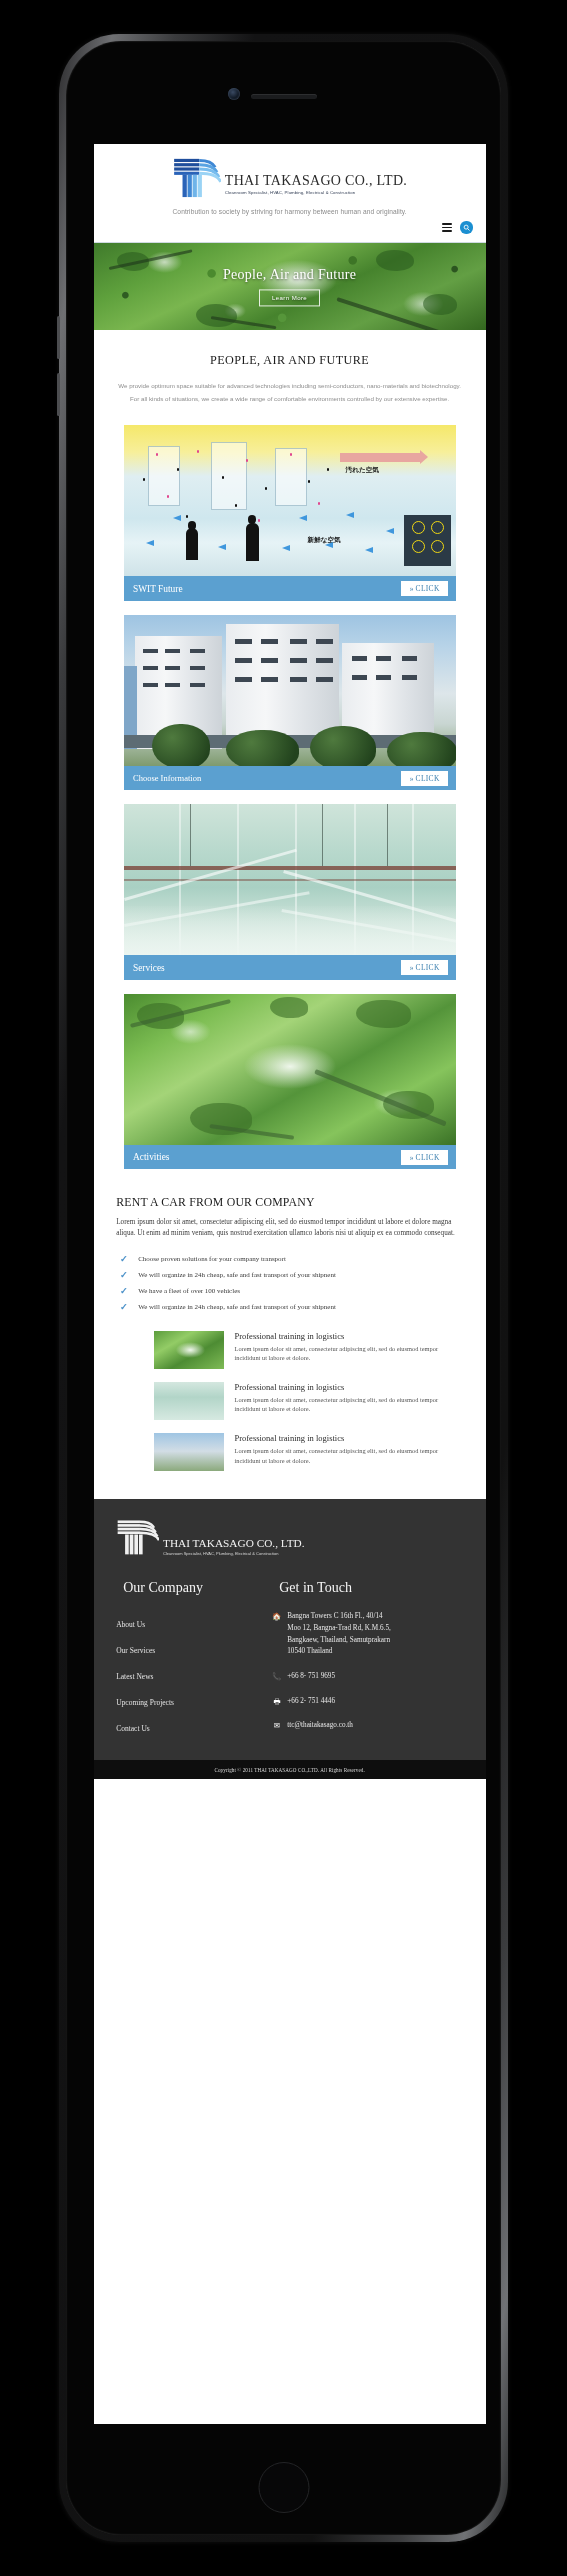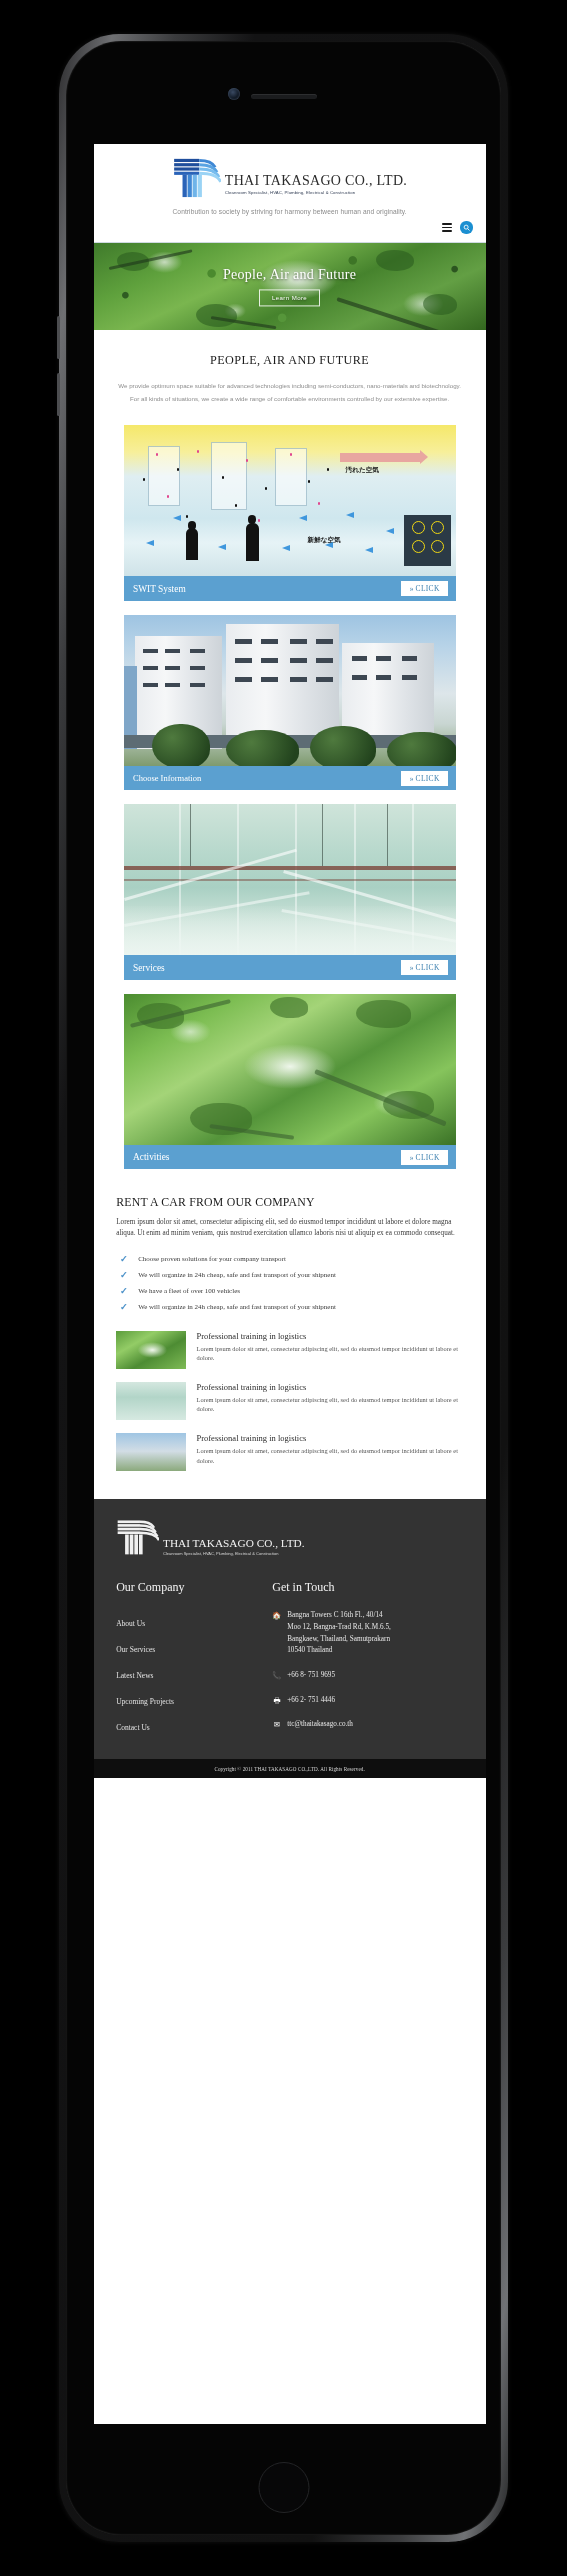--- a/index.html
+++ b/index.html
@@ -270,21 +270,21 @@
   }
   .checks { margin-top: 11.3px; }
   .check-row { display:flex; align-items:center; gap: 10.3px; padding: 3.3px 0 3.3px 3.8px; }
   .check-row .ck { color:#4a90c8; font-size: 9.4px; line-height:1; font-weight:bold; }
   .check-row .tx {
     font-family:"Liberation Serif", serif; font-size: 7px; color:#3a3a3a;
   }
 
   
   .news { padding: 9.4px 22.6px 21px; }
-  .news-item { display:flex; gap: 10.3px; padding: 6.6px 0; }
+  .news-item { display:flex; gap: 10.3px; padding: 6.6px 0; margin-left: 38px; }
   .news-thumb { width: 70px; height: 38px; flex: 0 0 70px; overflow:hidden; position:relative; }
   .nt-canopy {
     background:
       radial-gradient(ellipse 21px 11.3px at 52% 50%, rgba(248,252,246,.95), rgba(248,252,246,0) 70%),
       linear-gradient(150deg,#5b9c3c 0%, #93cc66 30%, #4d8c33 60%, #7fbb56 100%);
   }
   .nt-pipes {
     background: linear-gradient(180deg,#d4e7df 0%, #b2d5c8 40%, #d6e9e1 100%);
   }
   .nt-bldg {
@@ -304,21 +304,21 @@
   .f-logo { display:flex; align-items:flex-end; }
   .f-logo-mark { width:43px; height:38px; margin-right:3.8px;}
   .f-name {
     font-family:"Liberation Serif", serif; font-size: 11.3px; color:#f2f2f2; white-space:nowrap;
   }
   .f-sub { font-size: 4px; color:#d7d7d7; margin-top:1.4px; white-space:nowrap; }
   .f-cols { display:flex; margin-top: 24.5px; }
   .f-col-a { width: 45%; }
   .f-col-b { width: 55%; }
   .f-head {
-    font-family:"Liberation Serif", serif; font-size: 12px; color:#f4f4f4; margin-bottom: 15px;
+    font-family:"Liberation Serif", serif; font-size: 14px; color:#f4f4f4; margin-bottom: 15px; margin-left: 7px;
   }
   .f-link {
     font-family:"Liberation Serif", serif; font-size: 7.5px; color:#e4e4e4;
     padding: 8.5px 0; display:block;
   }
   .f-line {
     display:flex; align-items:flex-start; gap:5.6px;
     font-family:"Liberation Serif", serif; font-size: 7.2px; color:#e8e8e8;
     line-height: 1.62;
   }
@@ -440,21 +440,21 @@
               <div class="swit-arrow" style="left:94px;top:119px;border-right:8.5px solid #3f97dd;"></div>
               <div class="swit-arrow" style="left:158px;top:120px;border-right:8.5px solid #3f97dd;"></div>
               <div class="swit-arrow" style="left:201px;top:117px;border-right:8.5px solid #3f97dd;"></div>
               <div class="swit-arrow" style="left:241px;top:122px;border-right:8.5px solid #3f97dd;"></div>
               <div class="swit-arrow" style="left:262px;top:103px;border-right:8.5px solid #3f97dd;"></div>
               <div class="swit-arrow" style="left:49px;top:90px;border-right:8.5px solid #3f97dd;"></div>
               <div class="swit-arrow" style="left:175px;top:90px;border-right:8.5px solid #3f97dd;"></div>
               <div class="swit-arrow" style="left:222px;top:87px;border-right:8.5px solid #3f97dd;"></div>
             </div>
             <div class="card-bar">
-              <div class="label">SWIT System</div>
+              <div class="label">SWIT Future</div>
               <div class="click-btn">
                 <span class="chev">»</span><span>CLICK</span>
               </div>
             </div>
           </div>
 
           <div class="card">
             <div class="card-img img-bldg">
               <div class="bldg" style="left:11.3px;top:21px;width:87px;height:113px;"></div>
               <div class="bldg" style="left:102px;top:9.4px;width:113px;height:124px;"></div>

